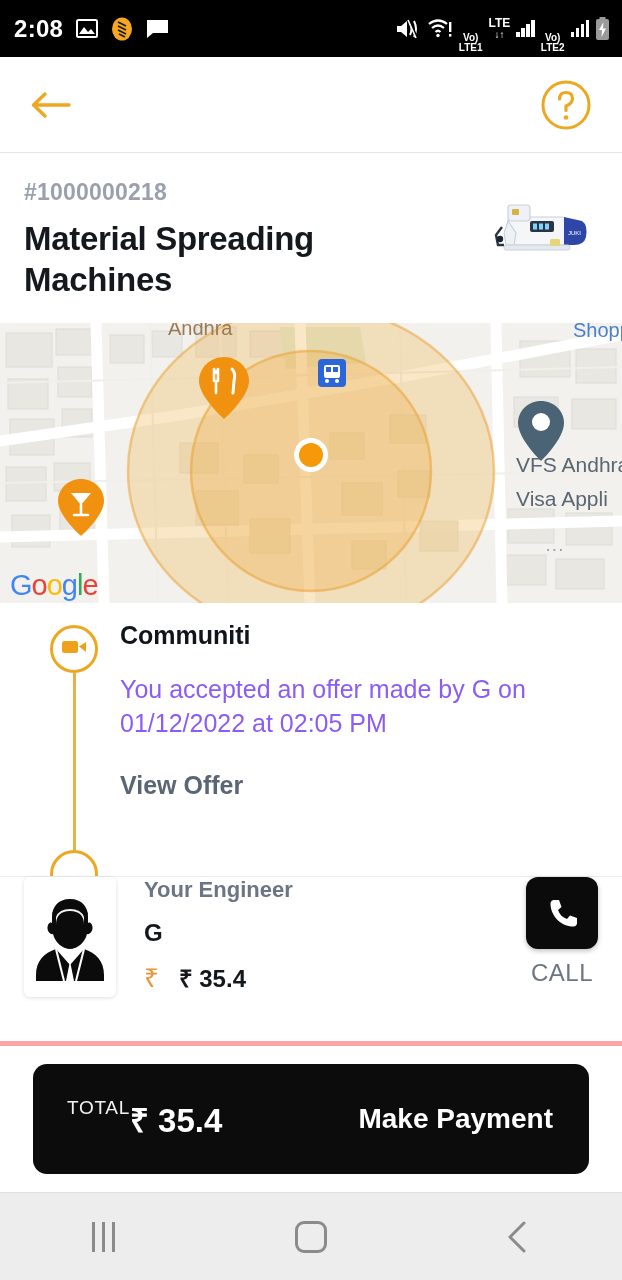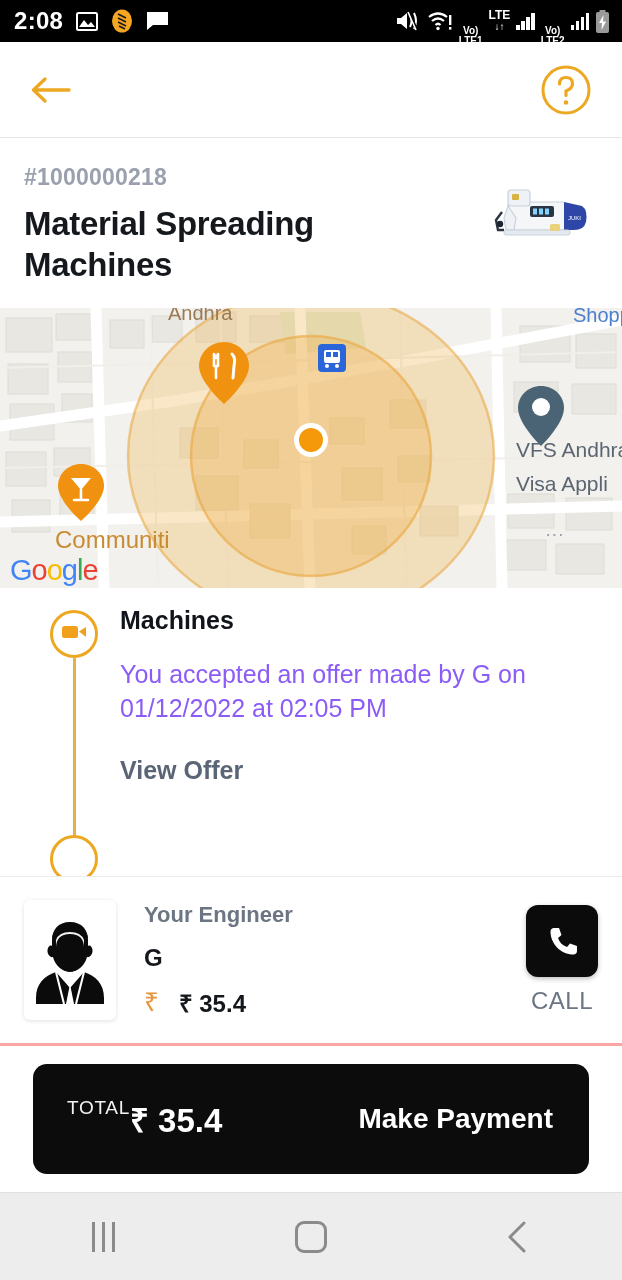--- a/index.html
+++ b/index.html
@@ -6,21 +6,21 @@
   html,body { width:622px; height:1280px; }
   body {
     font-family:"Liberation Sans", sans-serif;
     background:#ffffff;
     overflow:hidden;
     position:relative;
   }
 
   
   .statusbar {
-    height:42px;
+    height:57px;
     background:#000000;
     display:flex;
     align-items:center;
     justify-content:space-between;
     padding:0 12px 0 14px;
     color:#ffffff;
   }
   .sb-left { display:flex; align-items:center; gap:13px; }
   .sb-time { font-size:24px; font-weight:700; letter-spacing:0.3px; }
   .sb-right { display:flex; align-items:center; gap:6px; }
@@ -161,23 +161,22 @@
     cursor:pointer; display:inline-block;
   }
 
   
   .eng-card {
     position:absolute;
     left:0; right:0; top:876px;
     height:170px;
     background:#ffffff;
     border-top:1px solid #ececec;
-    border-bottom:3px solid #fca5a5;
+    border-bottom:5px solid #fca5a5;
     display:flex;
-    align-items:center;
     padding:0 24px;
   }
   .eng-avatar {
     width:92px; height:120px;
     background:#fff;
     border-radius:6px;
     box-shadow:0 1px 4px rgba(0,0,0,0.13);
     display:flex; align-items:center; justify-content:center;
     flex:0 0 auto;
   }
@@ -441,41 +440,40 @@
       <circle cx="541" cy="99" r="9" fill="#ffffff"></circle>
     </g>
 
     <text x="545" y="232" font-size="19" fill="#9aa3ac" font-family="sans-serif">···</text>
   </svg>
 
   <div class="map-label lbl-vfs1">VFS Andhra</div>
   <div class="map-label lbl-vfs2">Visa Appli</div>
   <div class="map-label lbl-shopp">Shopp</div>
   <div class="map-label lbl-andhra">Andhra</div>
-  <div class="map-label lbl-communiti">Communiti</div>
   <div class="gmark">
     <span>G</span><span>o</span><span>o</span><span>g</span><span>l</span><span>e</span>
   </div>
 </div>
 
 <div class="timeline">
   <div class="tl-rail">
     <div class="tl-node">
       <span>
         <svg width="26" height="18" viewBox="0 0 26 18">
             <rect x="1" y="3" width="16" height="12" rx="2.5" fill="#f0a11c"></rect>
             <path d="M18 8.5 L25 4 L25 14 Z" fill="#f0a11c"></path>
           </svg>
       </span>
     </div>
     <div class="tl-line"></div>
     <div class="tl-node2"></div>
   </div>
   <div class="tl-body">
-    <div class="tl-status">Machines</div>
+    <div class="tl-status">Communiti</div>
     <div class="tl-desc">You accepted an offer made by G on 01/12/2022 at 02:05 PM</div>
     <div class="tl-link">View Offer</div>
   </div>
 </div>
 
 <div class="eng-card">
   <div class="eng-avatar">
     <svg width="72" height="92" viewBox="0 0 72 92">
       <path d="M36 8 C24 8 18 16 18 26 L18 32 C18 32 16 30 14 34 C12 39 16 44 19 43 C21 51 28 58 36 58 C44 58 51 51 53 43 C56 44 60 39 58 34 C56 30 54 32 54 32 L54 26 C54 16 48 8 36 8 Z" fill="#0b0b0b"></path>
       <path d="M18 24 Q20 12 36 12 Q52 12 54 24 Q46 18 36 18 Q26 18 18 24 Z" fill="#0b0b0b"></path>

